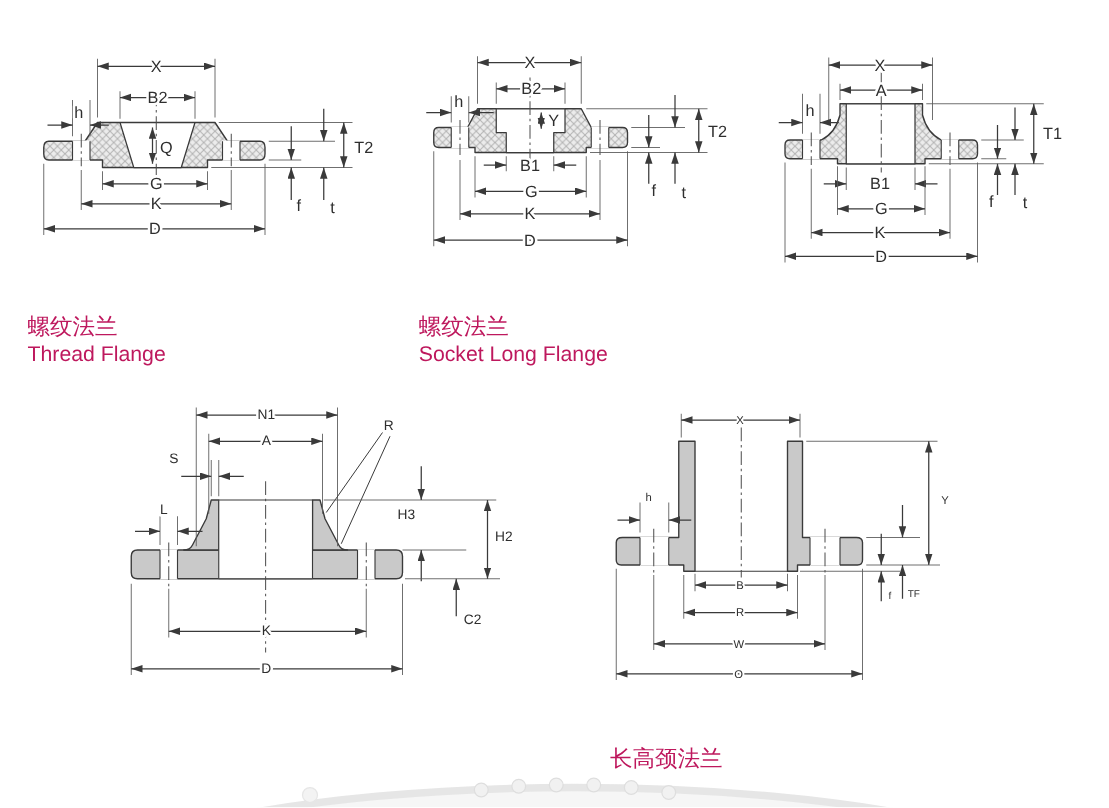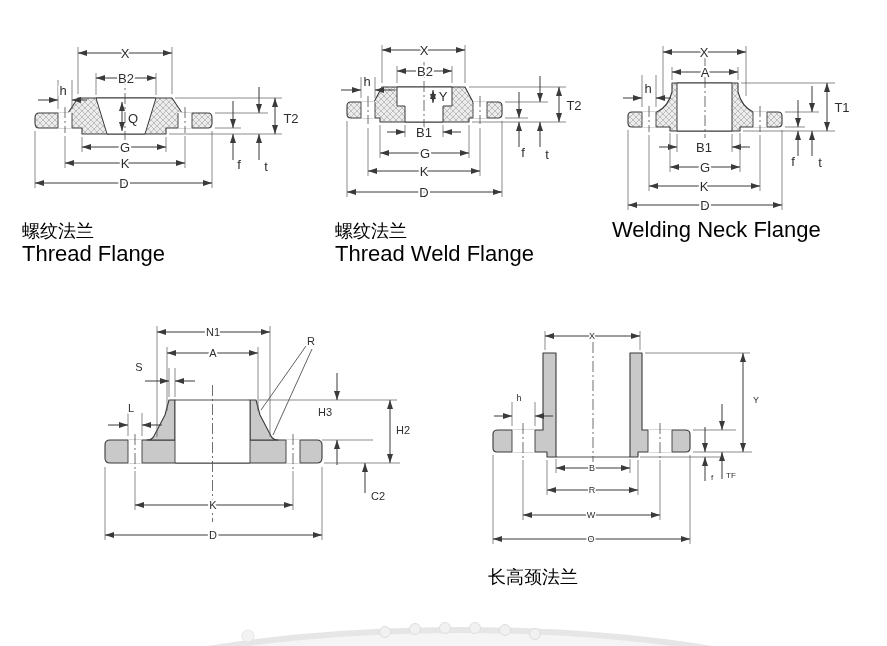--- a/index.html
+++ b/index.html
@@ -13,23 +13,23 @@
   .lb4{font-size:8px;fill:#2e2e2e;paint-order:stroke;stroke:#fff;stroke-width:3px;stroke-linejoin:round;}
   .dim,.dime{stroke:#3a3a3a;stroke-width:1;fill:none;}
   .ext{stroke:#5a5a5a;stroke-width:0.7;fill:none;}
   .cl{stroke:#4a4a4a;stroke-width:0.8;fill:none;stroke-dasharray:11 3 2 3;}
   .body{fill:url(#hat);stroke:#3a3a3a;stroke-width:1.1;stroke-linejoin:round;}
   .solid{fill:#c9c9c9;stroke:#3a3a3a;stroke-width:1.1;stroke-linejoin:round;}
   .wh{fill:#ffffff;}
   .whs{fill:#ffffff;stroke:#3a3a3a;stroke-width:1;stroke-linejoin:round;}
   .edge{stroke:#3a3a3a;stroke-width:0.9;fill:none;}
   .thin{stroke:#3a3a3a;stroke-width:0.8;fill:none;}
-  .title{position:absolute;color:#000000;}
+  .title{position:absolute;color:#be185d;margin-top:30px;}
   .title .zh{font-size:18px;line-height:24px;}
-  .title .en{font-size:22px;line-height:22px;}
+  .title .en{font-size:17px;line-height:22px;}
   #ghost{position:absolute;left:0;top:608px;width:887px;height:38px;}
 </style>
 </head>
 <body>
 
 <div id="stage">
 
   <svg width="0" height="0" style="position:absolute">
     <defs>
       <marker id="ar" markerWidth="10" markerHeight="7" refX="9" refY="3" orient="auto-start-reverse" markerUnits="userSpaceOnUse">
@@ -349,24 +349,23 @@
       <text class="lb3" x="121" y="209" dominant-baseline="central">O</text>
     </g>
   </svg>
 
   <div class="title" style="left:22px;top:219px">
     <div class="zh">螺纹法兰</div>
     <div class="en">Thread Flange</div>
   </div>
   <div class="title" style="left:335px;top:219px">
     <div class="zh">螺纹法兰</div>
-    <div class="en">Thread Weld Flange</div>
+    <div class="en">Socket Long Flange</div>
   </div>
   <div class="title" style="left:612px;top:219px">
-    <div class="en">Welding Neck Flange</div>
   </div>
   <div class="title" style="left:488px;top:565px">
     <div class="zh">长高颈法兰</div>
   </div>
 
   <svg id="ghost" viewBox="0 0 887 38">
     <ellipse cx="460" cy="122" rx="430" ry="100" fill="#f5f5f5" stroke="#e4e4e4" stroke-width="6" opacity="0.9"></ellipse>
     <ellipse cx="460" cy="128" rx="330" ry="88" fill="none" stroke="#e9e9e9" stroke-width="4"></ellipse>
     <circle cx="385" cy="24" r="5.5" fill="#f1f1f1" stroke="#dedede"></circle>
     <circle cx="415" cy="21" r="5.5" fill="#f1f1f1" stroke="#dedede"></circle>

